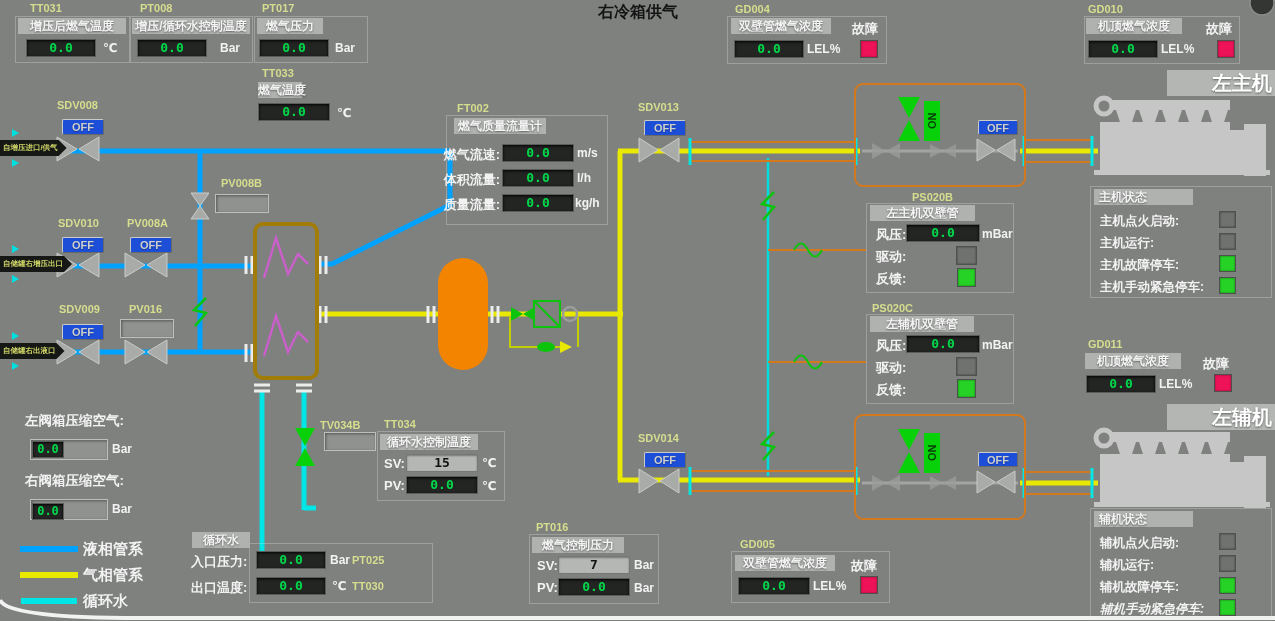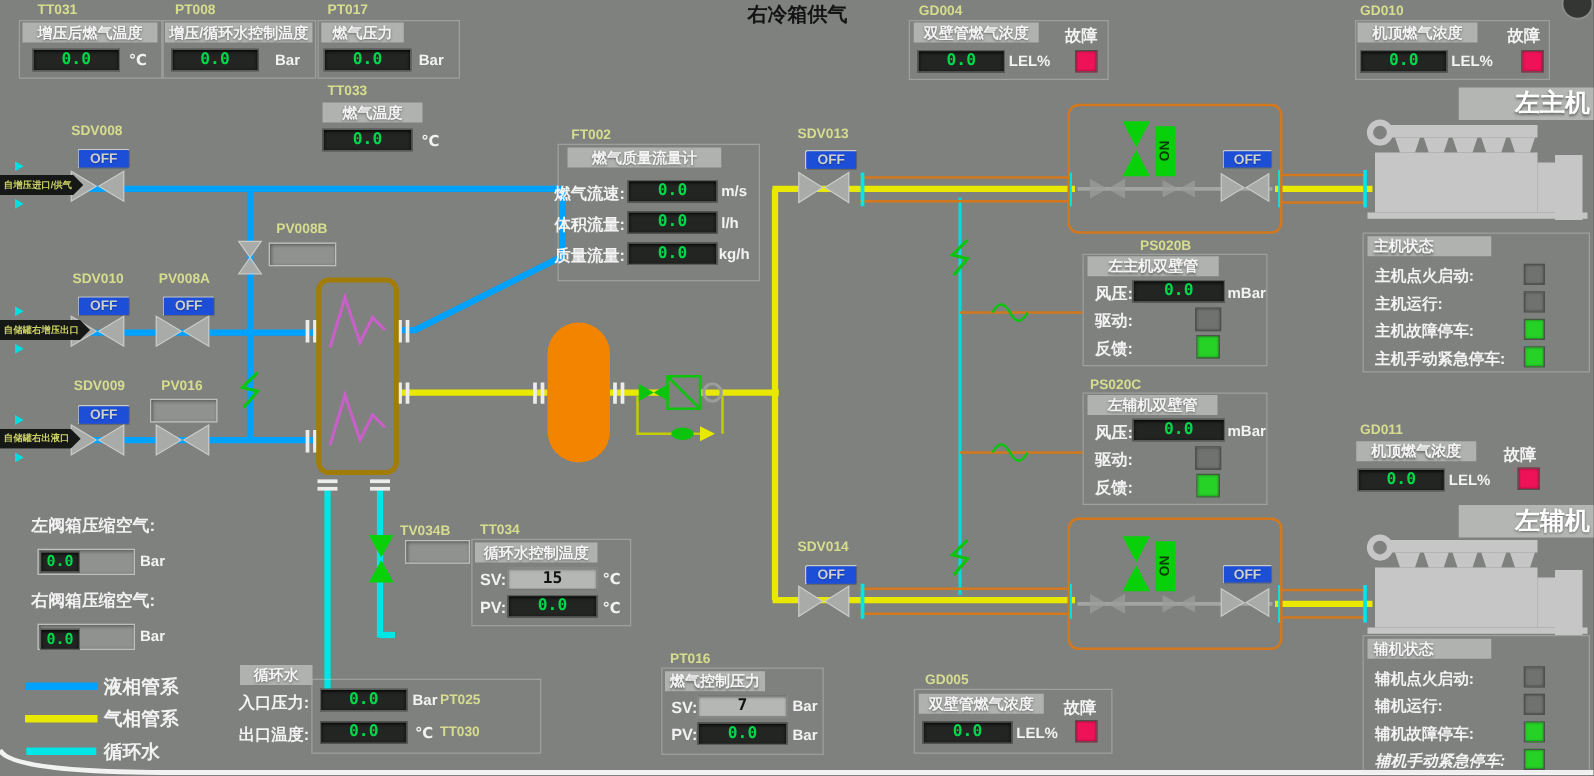--- a/index.html
+++ b/index.html
@@ -180,21 +180,21 @@
   <div class="abs val" style="left:137px;top:39px;width:68px;height:16px;">0.0</div>
   <div class="abs unit" style="left:220px;top:41px;">Bar</div>
 
   <div class="abs panel" style="left:254px;top:16px;width:112px;height:45px;"></div>
   <div class="abs tag" style="left:262px;top:2px;">PT017</div>
   <div class="abs chip" style="left:257px;top:18px;width:66px;">燃气压力</div>
   <div class="abs val" style="left:259px;top:39px;width:68px;height:16px;">0.0</div>
   <div class="abs unit" style="left:335px;top:41px;">Bar</div>
 
   <div class="abs tag" style="left:262px;top:67px;">TT033</div>
-  <div class="abs chip" style="left:258px;top:82px;width:80px;">燃气温度</div>
+  <div class="abs chip" style="left:258px;top:82px;width:44px;">燃气温度</div>
   <div class="abs val" style="left:258px;top:103px;width:70px;height:16px;">0.0</div>
   <div class="abs unit" style="left:337px;top:106px;">℃</div>
 
   <div class="abs panel" style="left:727px;top:16px;width:158px;height:46px;"></div>
   <div class="abs tag" style="left:735px;top:3px;">GD004</div>
   <div class="abs chip" style="left:731px;top:18px;width:100px;">双壁管燃气浓度</div>
   <div class="abs lbl" style="left:852px;top:20px;">故障</div>
   <div class="abs val" style="left:734px;top:40px;width:68px;height:16px;">0.0</div>
   <div class="abs unit" style="left:807px;top:42px;">LEL%</div>
   <div class="abs ind pink" style="left:860px;top:40px;width:16px;height:16px;"></div>
@@ -217,21 +217,21 @@
   <div class="abs panel" style="left:731px;top:551px;width:157px;height:50px;"></div>
   <div class="abs tag" style="left:740px;top:538px;">GD005</div>
   <div class="abs chip" style="left:735px;top:555px;width:100px;">双壁管燃气浓度</div>
   <div class="abs lbl" style="left:851px;top:557px;">故障</div>
   <div class="abs val" style="left:738px;top:577px;width:70px;height:16px;">0.0</div>
   <div class="abs unit" style="left:813px;top:579px;">LEL%</div>
   <div class="abs ind pink" style="left:860px;top:576px;width:16px;height:16px;"></div>
 
   <div class="abs panel" style="left:446px;top:115px;width:160px;height:108px;"></div>
   <div class="abs tag" style="left:457px;top:102px;">FT002</div>
-  <div class="abs chip" style="left:454px;top:118px;width:123px;font-family:Liberation Serif, serif;">燃气质量流量计</div>
+  <div class="abs chip" style="left:454px;top:118px;width:92px;font-family:Liberation Serif, serif;">燃气质量流量计</div>
   <div class="abs lbl" style="left:436px;top:146px;width:64px;text-align:right;">燃气流速:</div>
   <div class="abs val" style="left:502px;top:144px;width:70px;height:16px;">0.0</div>
   <div class="abs unit" style="left:577px;top:146px;">m/s</div>
   <div class="abs lbl" style="left:436px;top:171px;width:64px;text-align:right;">体积流量:</div>
   <div class="abs val" style="left:502px;top:169px;width:70px;height:16px;">0.0</div>
   <div class="abs unit" style="left:577px;top:171px;">l/h</div>
   <div class="abs lbl" style="left:436px;top:196px;width:64px;text-align:right;">质量流量:</div>
   <div class="abs val" style="left:502px;top:194px;width:70px;height:16px;">0.0</div>
   <div class="abs unit" style="left:575px;top:196px;">kg/h</div>
 
@@ -388,21 +388,21 @@
   <div class="abs chip" style="left:380px;top:434px;width:98px;">循环水控制温度</div>
   <div class="abs lbl" style="left:384px;top:456px;">SV:</div>
   <div class="abs svbox" style="left:406px;top:454px;width:70px;height:16px;">15</div>
   <div class="abs unit" style="left:482px;top:456px;">℃</div>
   <div class="abs lbl" style="left:384px;top:478px;">PV:</div>
   <div class="abs val" style="left:406px;top:476px;width:70px;height:16px;">0.0</div>
   <div class="abs unit" style="left:482px;top:479px;">℃</div>
 
   <div class="abs panel" style="left:529px;top:534px;width:128px;height:68px;"></div>
   <div class="abs tag" style="left:536px;top:521px;">PT016</div>
-  <div class="abs chip" style="left:532px;top:537px;width:80px;">燃气控制压力</div>
+  <div class="abs chip" style="left:532px;top:537px;width:92px;">燃气控制压力</div>
   <div class="abs lbl" style="left:537px;top:558px;">SV:</div>
   <div class="abs svbox" style="left:558px;top:556px;width:70px;height:16px;">7</div>
   <div class="abs unit" style="left:634px;top:558px;">Bar</div>
   <div class="abs lbl" style="left:537px;top:580px;">PV:</div>
   <div class="abs val" style="left:558px;top:578px;width:70px;height:16px;">0.0</div>
   <div class="abs unit" style="left:634px;top:581px;">Bar</div>
 
   <div class="abs panel" style="left:249px;top:543px;width:182px;height:58px;"></div>
   <div class="abs chip" style="left:192px;top:532px;width:58px;">循环水</div>
   <div class="abs lbl" style="left:191px;top:553px;">入口压力:</div>

